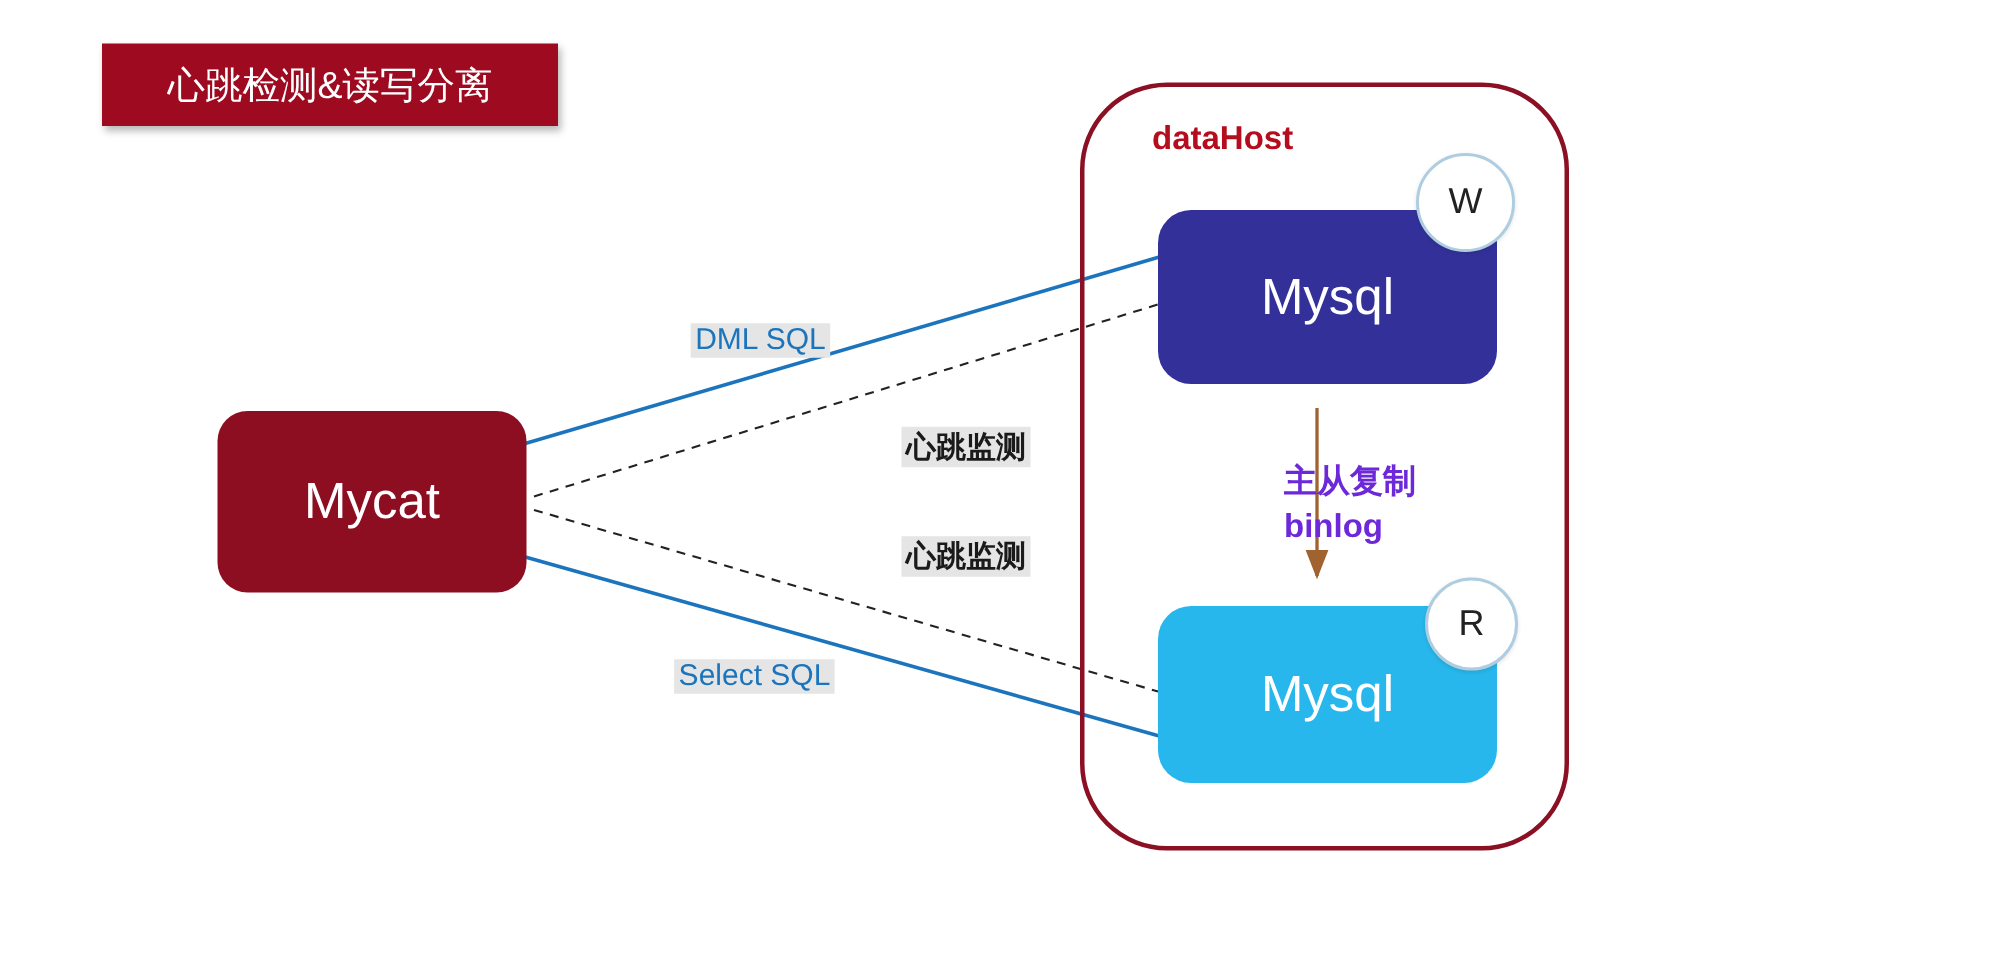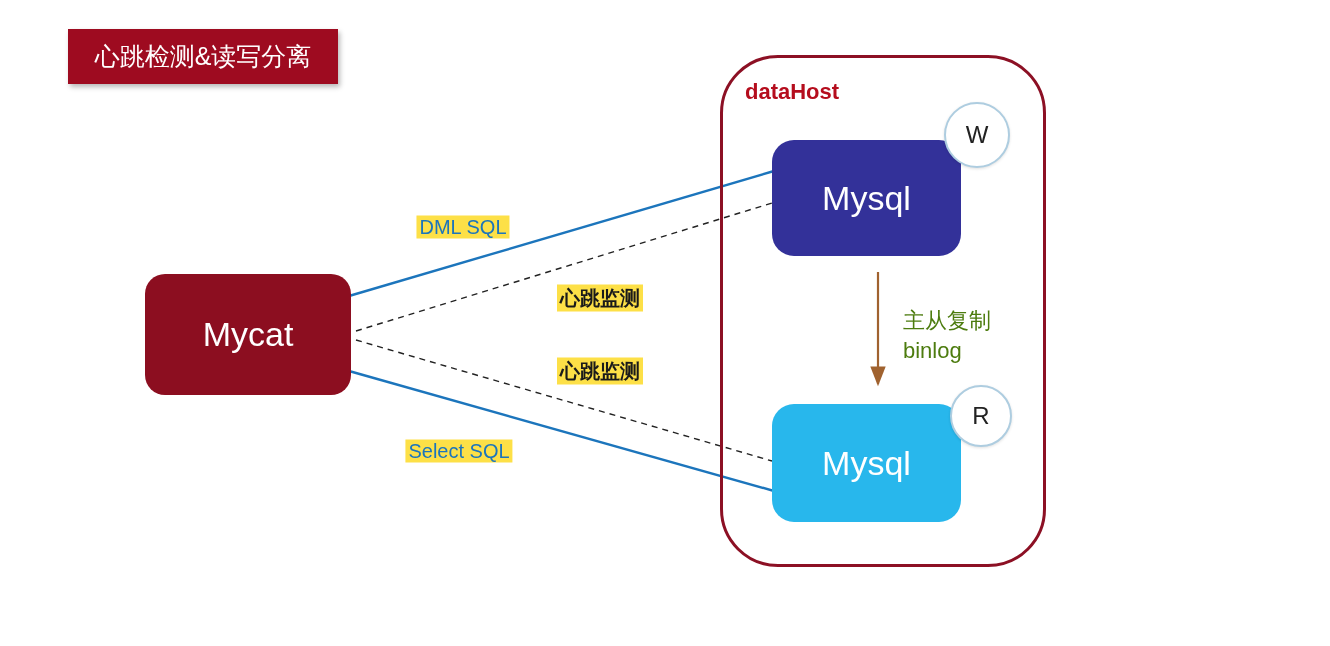--- a/index.html
+++ b/index.html
@@ -3,68 +3,68 @@
 <meta charset="utf-8">
 <style>
   html, body { margin: 0; padding: 0; }
   body { font-family: "Liberation Sans", "DejaVu Sans", sans-serif; background: #ffffff; }
 
   .stage { position: relative; width: 1330px; height: 646px; background: #ffffff; overflow: hidden; }
 
   .layer { position: absolute; left: 0; top: 0; pointer-events: none; }
 
   .title-badge {
-    position: absolute; left: 68px; top: 29px; width: 270px; height: 55px;
+    position: absolute; left: 68px; top: 29px; width: 304px; height: 55px;
     background: #9e0b20; color: #ffffff; font-size: 25px;
     display: flex; align-items: center; justify-content: center;
     box-shadow: 2px 3px 5px rgba(0,0,0,.28);
   }
 
   .mycat {
     position: absolute; left: 145px; top: 274px; width: 206px; height: 121px;
     border-radius: 20px; background: #8c0e20; color: #ffffff; font-size: 34px;
     display: flex; align-items: center; justify-content: center;
   }
 
   .datahost {
     position: absolute; left: 720px; top: 55px; width: 326px; height: 512px;
     border: 3px solid #8c1024; border-radius: 58px; box-sizing: border-box;
     background: transparent;
   }
   .datahost-label {
-    position: absolute; left: 745px; top: 79px; color: #b50d1d;
+    position: absolute; left: 768px; top: 79px; color: #b50d1d;
     font-size: 22px; font-weight: bold;
   }
 
   .mysql {
-    position: absolute; width: 189px; color: #ffffff; font-size: 34px;
+    position: absolute; width: 226px; color: #ffffff; font-size: 34px;
     display: flex; align-items: center; justify-content: center; border-radius: 22px;
   }
   .mysql.master { left: 772px; top: 140px; height: 116px; background: #333199; }
   .mysql.slave  { left: 772px; top: 404px; height: 118px; background: #28b7ec; }
 
   .role-badge {
     position: absolute; background: #ffffff; border: 2px solid #aecde0; border-radius: 50%;
     display: flex; align-items: center; justify-content: center;
     color: #222222; font-size: 24px; box-shadow: 0 1px 3px rgba(0,0,0,.12);
     box-sizing: border-box;
   }
   .role-badge.w { left: 944px; top: 102px; width: 66px; height: 66px; }
   .role-badge.r { left: 950px; top: 385px; width: 62px; height: 62px; }
 
   .edge-label {
     position: absolute; transform: translate(-50%, -50%);
-    font-size: 20px; white-space: nowrap; background: #fde047; padding: 0 3px;
+    font-size: 20px; white-space: nowrap; background: #e5e5e5; padding: 0 3px; margin-left: 44px;
   }
   .edge-label.blue { color: #1c75bc; }
   .edge-label.dark { color: #1a1a1a; font-weight: bold; }
 
   .repl-label {
-    position: absolute; left: 903px; top: 306px; color: #4d7c0f;
-    font-size: 22px; line-height: 30px;
+    position: absolute; left: 856px; top: 306px; color: #6d28d9;
+    font-size: 22px; line-height: 30px; font-weight: bold;
   }
 </style>
 </head>
 <body>
 
 <div class="stage">
 
   <svg class="layer" width="1330" height="646" viewBox="0 0 1330 646">
     <defs>
       <marker id="arrow-brown" markerWidth="10" markerHeight="10" refX="8" refY="3.5" orient="auto">

